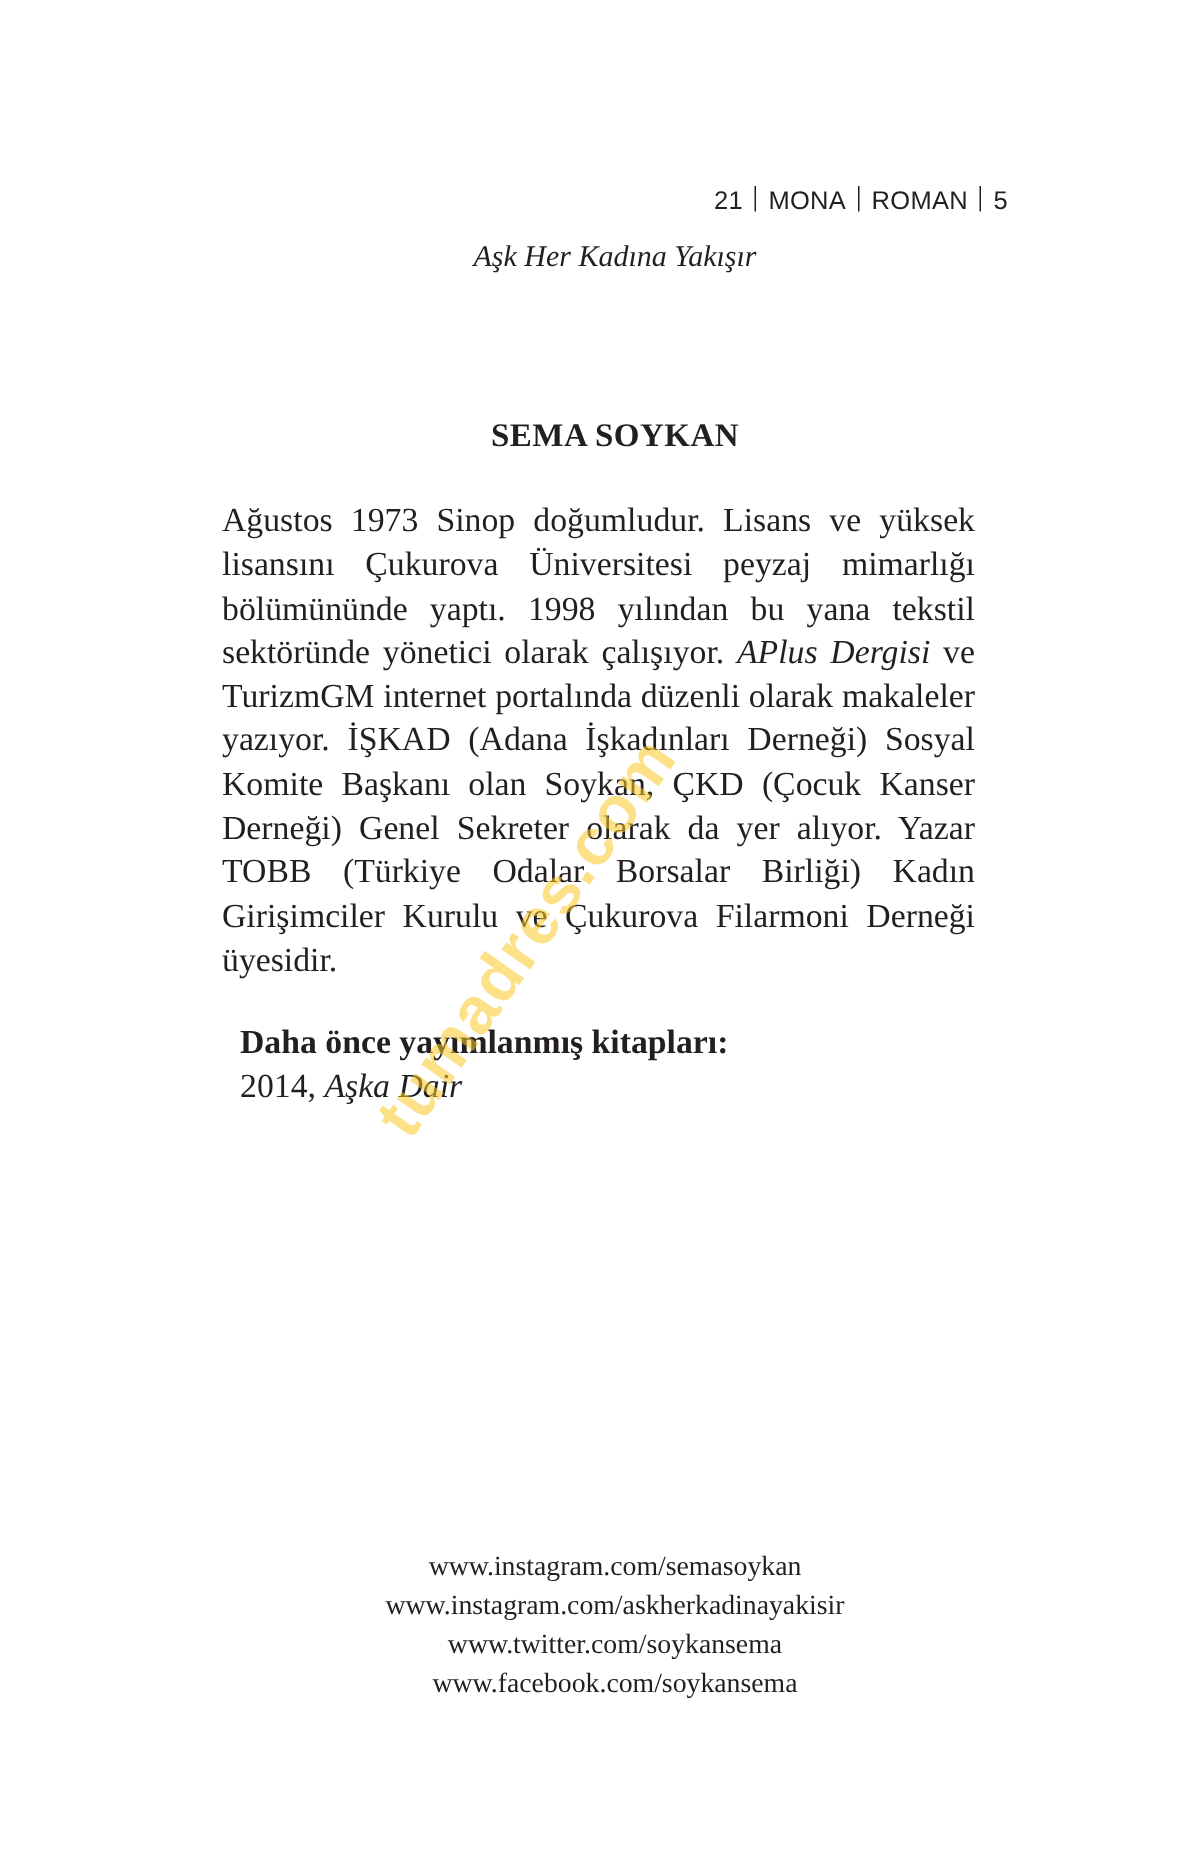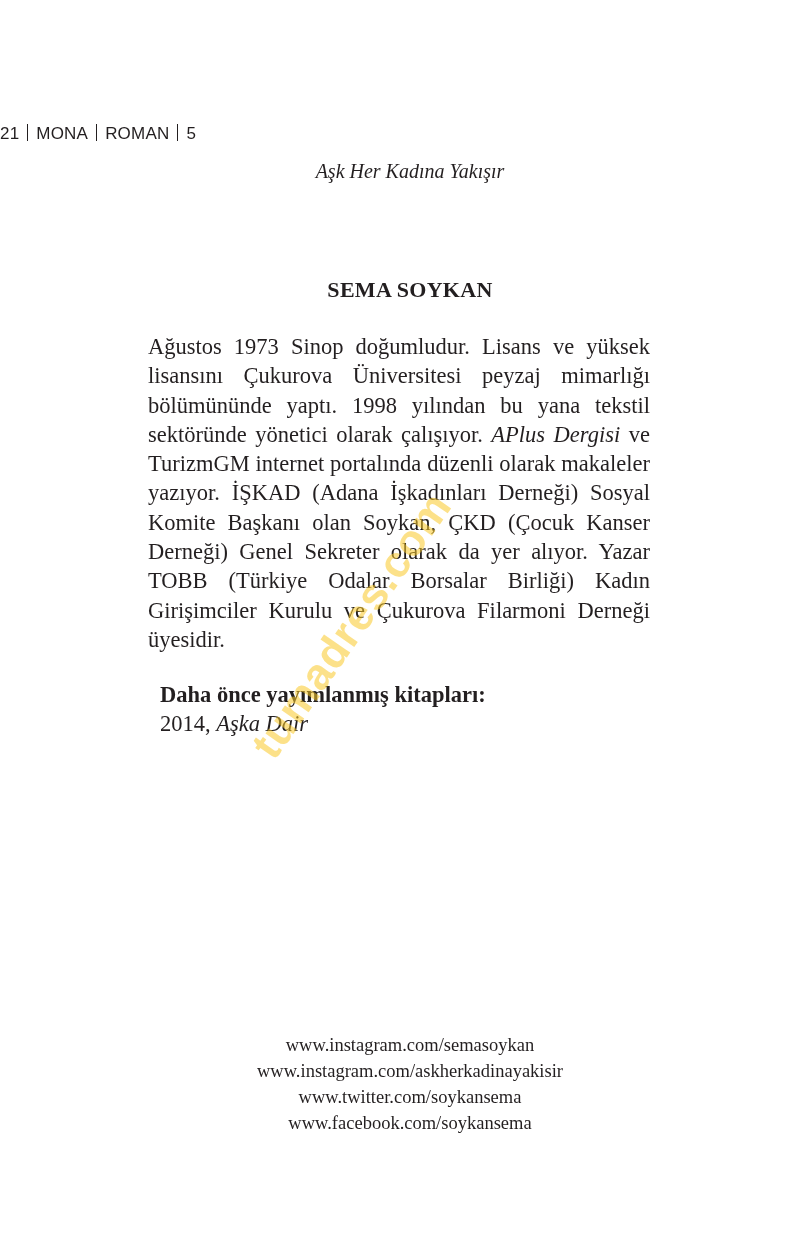--- a/index.html
+++ b/index.html
@@ -1,18 +1,18 @@
 <!DOCTYPE html>
 <html><head>
   <meta charset="utf-8">
   <style>
     html, body { margin: 0; padding: 0; background: #ffffff; }
     body { width: 798px; height: 1241px; position: relative; overflow: hidden;
            font-family: "Liberation Serif", "DejaVu Serif", serif; color: #231f20; }
-    .series-line { position: absolute; top: 124px; left: 0; width: 672px; text-align: left;
+    .series-line { position: absolute; top: 124px; left: 0; width: 672px; text-align: right;
                    font-family: "Liberation Sans", "DejaVu Sans", sans-serif; font-size: 17px;
                    letter-spacing: 0.2px; color: #231f20; }
     .series-line .sep { display: inline-block; width: 1px; height: 17px; background: #231f20;
                         vertical-align: -2px; margin: 0 8px; }
     .book-title { position: absolute; top: 160px; left: 0; width: 820px; text-align: center;
                   font-style: italic; font-size: 20px; }
     .author-name { position: absolute; top: 277px; left: 0; width: 820px; text-align: center;
                    font-weight: bold; font-size: 22px; letter-spacing: 0.3px; }
     .bio { position: absolute; top: 332px; left: 148px; width: 502px; font-size: 22.5px;
            line-height: 29.3px; text-align: justify; }

